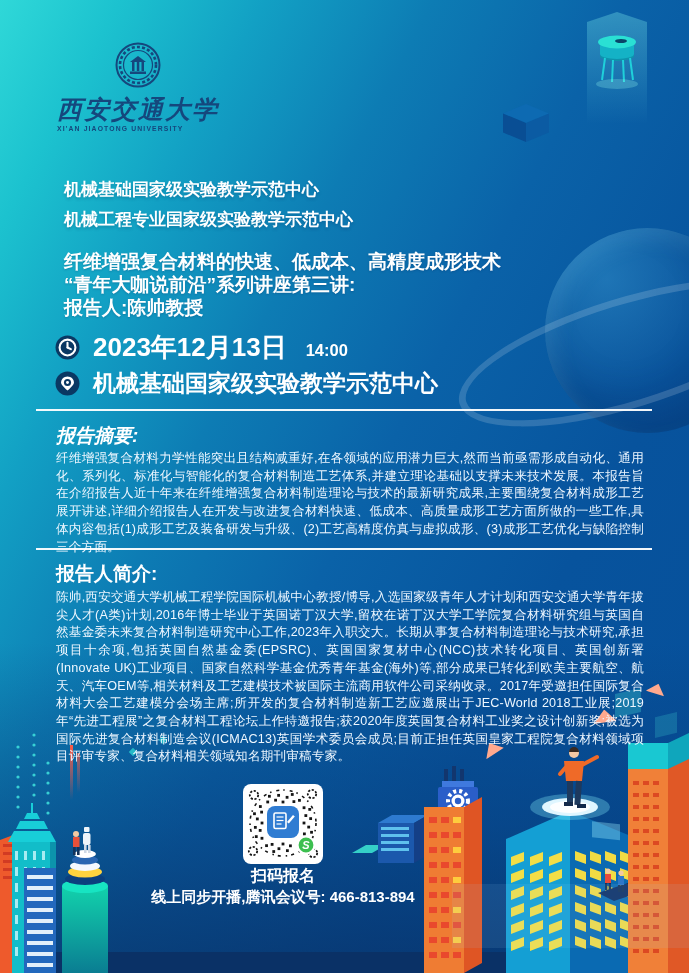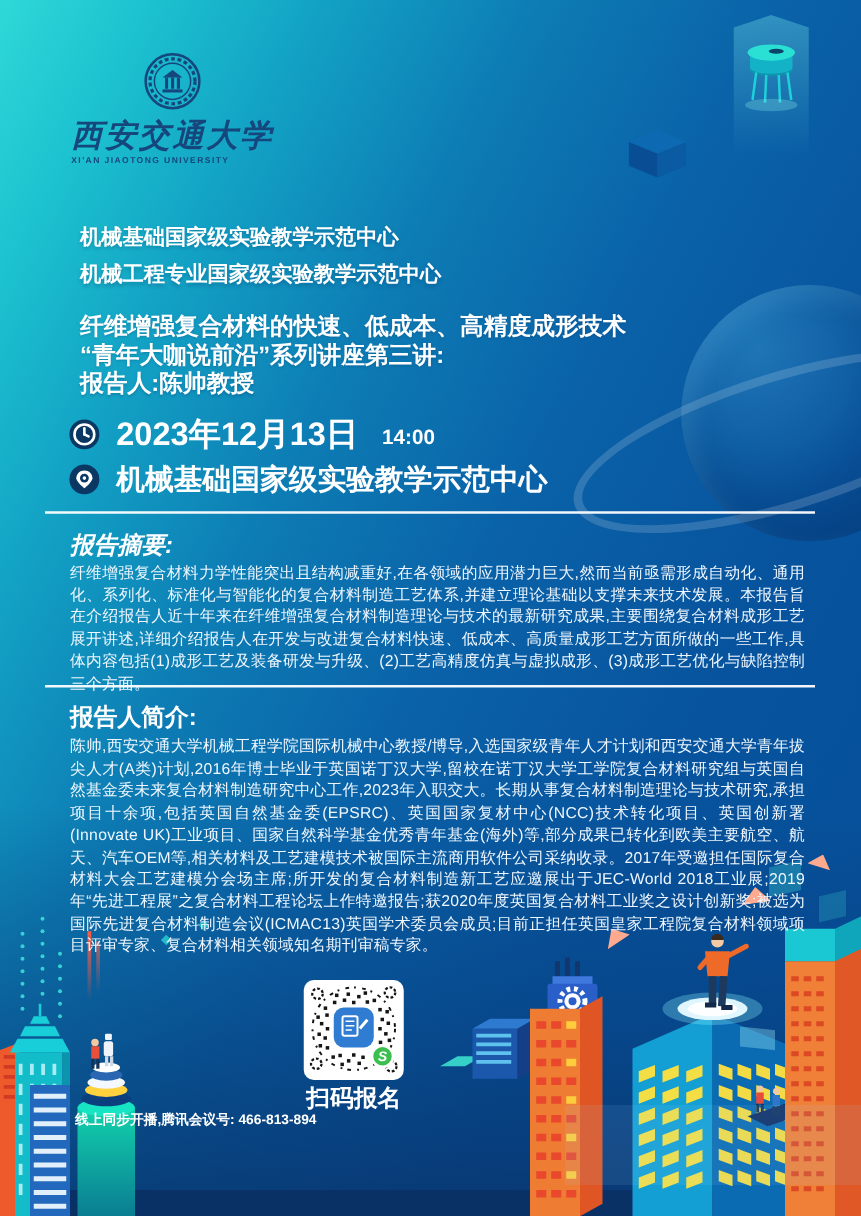--- a/index.html
+++ b/index.html
@@ -36,22 +36,22 @@
   .row-ico{display:flex;align-items:center;gap:13px;color:#fff;}
   .date-txt{font-size:26px;font-weight:800;}
   .time-txt{font-size:16.5px;font-weight:700;margin-left:6px;padding-top:6px;}
   .venue-txt{font-size:23px;font-weight:800;}
   .divider{left:36px;width:616px;height:2px;background:rgba(255,255,255,.95);}
   .sec-h{left:56px;font-size:19px;font-weight:800;color:#fff;}
   .sec-p{left:56px;width:588px;font-size:12.6px;line-height:17.7px;color:#eef7ff;text-align:justify;
     letter-spacing:.2px;}
   
   .qr-box{left:243px;top:784px;width:80px;height:80px;background:#fff;border-radius:8px;}
-  .scan-label{left:233px;top:866px;width:100px;text-align:center;font-size:19px;font-weight:700;color:#fff;}
-  .online-line{left:60px;top:888px;width:446px;text-align:left;font-size:11px;font-weight:800;color:#fff;
+  .scan-label{left:233px;top:866px;width:100px;text-align:center;font-size:16px;font-weight:700;color:#fff;}
+  .online-line{left:60px;top:888px;width:446px;text-align:center;font-size:15px;font-weight:800;color:#fff;
     white-space:pre-wrap;}
   .org-row{left:470px;color:#fff;font-size:14px;font-weight:800;display:flex;white-space:pre-wrap;
     text-shadow:0 1px 2px rgba(0,30,70,.4);}
   .org-row .lbl{margin-right:7px;}
   .city{left:0;bottom:0;width:689px;height:250px;}
 </style>
 </head>
 <body>
 
 <div class="poster">

